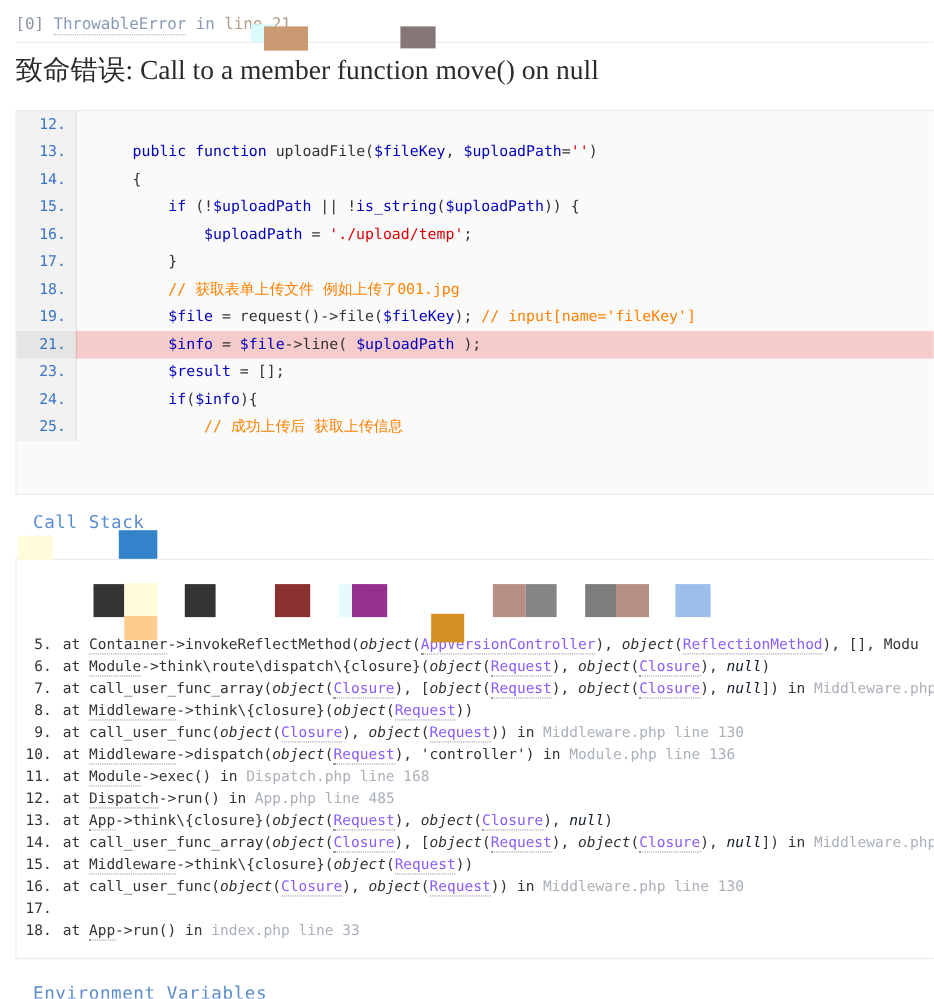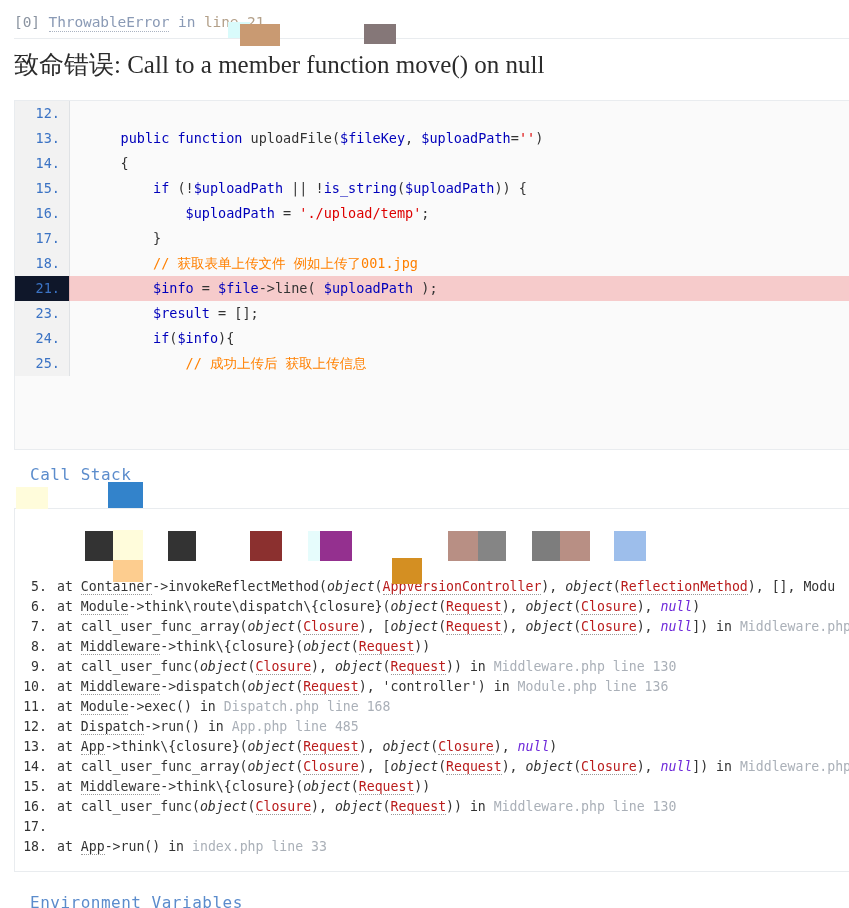--- a/index.html
+++ b/index.html
@@ -88,21 +88,21 @@
     width: 55px;
     min-width: 55px;
     text-align: right;
     padding-right: 9px;
     color: #3b73c4;
     background: #f2f2f2;
     border-right: 1px solid #dfe2e5;
     font-size: 13.5px;
     user-select: none;
   }
-  .code-line.highlight .gutter { background: #0f172a; border-right-color: #e3b4b4; }
+  .code-line.highlight .gutter { background: #e5e5e5; border-right-color: #e3b4b4; }
   .code-text {
     padding-left: 18px;
     color: #333;
     flex: 1;
     overflow: hidden;
   }
 
   
   .t-kw    { color: #0000bb; }
   .t-var   { color: #0000bb; }
@@ -152,22 +152,22 @@
   .stack-num {
     width: 34px;
     min-width: 34px;
     text-align: right;
     padding-right: 10px;
     color: #333;
   }
   .stack-body { overflow: visible; white-space: pre; }
   .s-cls  { color: #333; border-bottom: 1px dotted #999; }
   .s-obj  { color: #333; font-style: italic; }
-  .s-objn { color: #b91c1c; border-bottom: 1px dotted #999; font-style: normal; text-align: right; }
-  .s-null { color: #6d28d9; font-style: italic; }
+  .s-objn { color: #8b5cf6; border-bottom: 1px dotted #999; font-style: normal; text-align: right; }
+  .s-null { color: #0f172a; font-style: italic; }
   .s-file { color: #aab0b8; }
 
   
   .redact {
     position: absolute;
     z-index: 30;
   }
 </style>
 </head>
 <body>
@@ -184,20 +184,21 @@
 
   <div class="source-panel">
     <ol class="code-list" id="code-list">
         <li class="code-line"><span class="gutter">12.</span><span class="code-text"></span></li>
         <li class="code-line"><span class="gutter">13.</span><span class="code-text">    <span class="t-kw">public</span> <span class="t-kw">function</span> <span class="t-plain">uploadFile</span>(<span class="t-var">$fileKey</span>, <span class="t-var">$uploadPath</span>=<span class="t-str">''</span>)</span></li>
         <li class="code-line"><span class="gutter">14.</span><span class="code-text">    {</span></li>
         <li class="code-line"><span class="gutter">15.</span><span class="code-text">        <span class="t-kw">if</span> (!<span class="t-var">$uploadPath</span> || !<span class="t-kw">is_string</span>(<span class="t-var">$uploadPath</span>)) {</span></li>
         <li class="code-line"><span class="gutter">16.</span><span class="code-text">            <span class="t-var">$uploadPath</span> = <span class="t-str">'./upload/temp'</span>;</span></li>
         <li class="code-line"><span class="gutter">17.</span><span class="code-text">        }</span></li>
         <li class="code-line"><span class="gutter">18.</span><span class="code-text">        <span class="t-cmt">// 获取表单上传文件 例如上传了001.jpg</span></span></li>
+        <li class="code-line"><span class="gutter">19.</span><span class="code-text">        <span class="t-var">$file</span> = <span class="t-plain">request</span>()-&gt;<span class="t-plain">file</span>(<span class="t-var">$fileKey</span>); <span class="t-cmt">// input[name='fileKey']</span></span></li>
         <li class="code-line highlight"><span class="gutter">21.</span><span class="code-text">        <span class="t-var">$info</span> = <span class="t-var">$file</span>-&gt;<span class="t-plain">line</span>( <span class="t-var">$uploadPath</span> );</span></li>
         <li class="code-line"><span class="gutter">23.</span><span class="code-text">        <span class="t-var">$result</span> = [];</span></li>
         <li class="code-line"><span class="gutter">24.</span><span class="code-text">        <span class="t-kw">if</span>(<span class="t-var">$info</span>){</span></li>
         <li class="code-line"><span class="gutter">25.</span><span class="code-text">            <span class="t-cmt">// 成功上传后 获取上传信息</span></span></li>
       </ol>
   </div>
 
   <div class="section-title" id="callstack-title">Call Stack</div>
 
   <div class="stack-panel">

